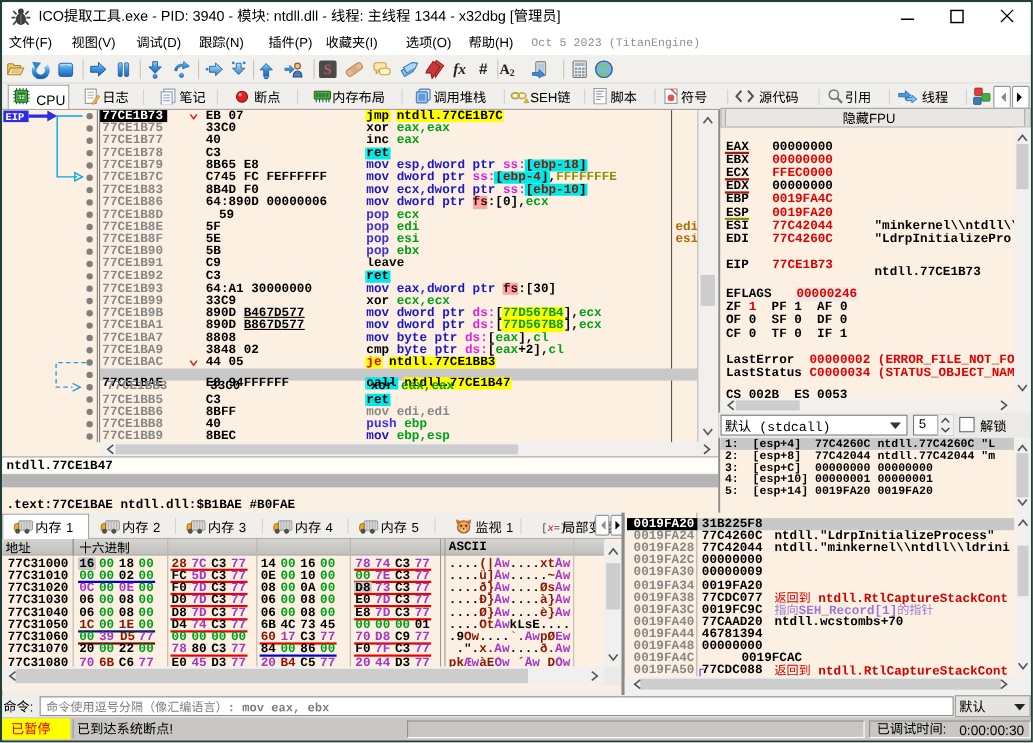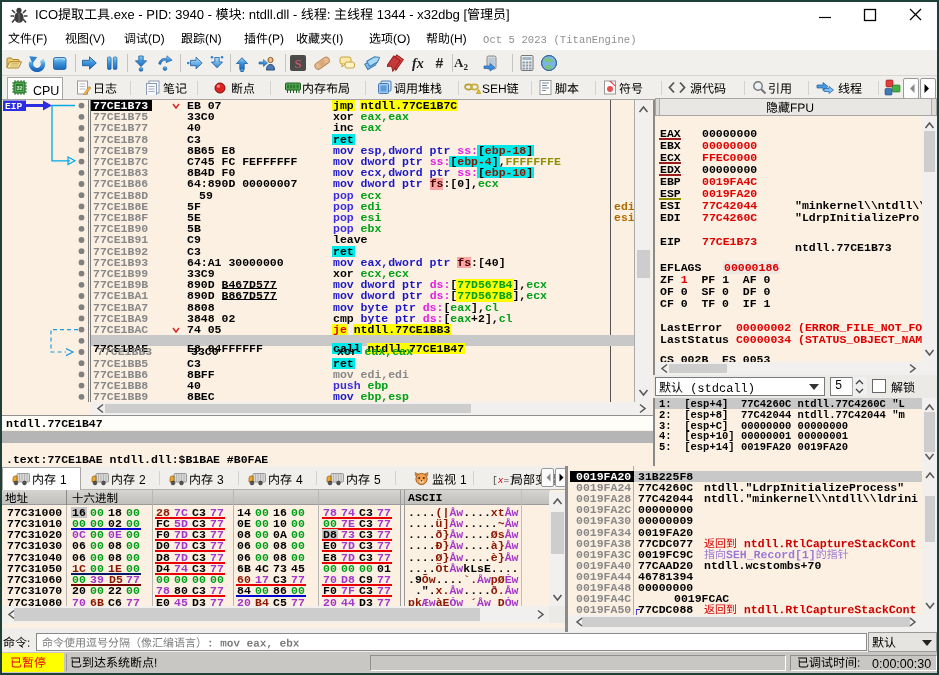--- a/index.html
+++ b/index.html
@@ -332,34 +332,34 @@
 <div class="a" style="left:634px;top:100px;width:1px;height:302px;background:#aaa"></div>
 <div class="a" style="left:91px;top:335.2px;width:543px;height:11px;background:#c8c8c8"></div>
 <div class="a" style="left:91px;top:100.0px;width:61px;height:11px;background:#000"></div>
 <div class="a dr mono" style="left:0;top:100.0px;width:653px;height:11.2px;overflow:hidden"><span style="left:93px;color:#fff">77CE1B73</span><span style="left:187px;color:#000">EB 07</span><span style="left:333px"><span class="hlY k">jmp</span> <span class="hlY k">ntdll.77CE1B7C</span></span></div>
 <div class="a dr mono" style="left:0;top:111px;width:522px;height:11.2px;overflow:hidden"><span style="left:93px;color:#888">77CE1B75</span><span style="left:187px;color:#000">33C0</span><span style="left:333px"><span class="k">xor </span><span class="g">eax,eax</span></span></div>
 <div class="a dr mono" style="left:0;top:122.4px;width:653px;height:11.2px;overflow:hidden"><span style="left:93px;color:#888">77CE1B77</span><span style="left:187px;color:#000">40</span><span style="left:333px"><span class="k">inc </span><span class="g">eax</span></span></div>
 <div class="a dr mono" style="left:0;top:133.6px;width:653px;height:11.2px;overflow:hidden"><span style="left:93px;color:#888">77CE1B78</span><span style="left:187px;color:#000">C3</span><span style="left:333px"><span class="hlC k">ret</span></span></div>
 <div class="a dr mono" style="left:0;top:144.8px;width:653px;height:11.2px;overflow:hidden"><span style="left:93px;color:#888">77CE1B79</span><span style="left:187px;color:#000">8B65 E8</span><span style="left:333px"><span class="n">mov esp,dword ptr </span><span class="mg">ss:</span><span class="hlC"><span class="k">[</span><span class="mr">ebp-18</span><span class="k">]</span></span></span></div>
 <div class="a dr mono" style="left:0;top:156.0px;width:653px;height:11.2px;overflow:hidden"><span style="left:93px;color:#888">77CE1B7C</span><span style="left:187px;color:#000">C745 FC FEFFFFFF</span><span style="left:333px"><span class="n">mov dword ptr </span><span class="mg">ss:</span><span class="hlC"><span class="k">[</span><span class="mr">ebp-4</span><span class="k">]</span></span><span class="k">,</span><span class="ol">FFFFFFFE</span></span></div>
 <div class="a dr mono" style="left:0;top:167.2px;width:653px;height:11.2px;overflow:hidden"><span style="left:93px;color:#888">77CE1B83</span><span style="left:187px;color:#000">8B4D F0</span><span style="left:333px"><span class="n">mov ecx,dword ptr </span><span class="mg">ss:</span><span class="hlC"><span class="k">[</span><span class="mr">ebp-10</span><span class="k">]</span></span></span></div>
-<div class="a dr mono" style="left:0;top:178.4px;width:653px;height:11.2px;overflow:hidden"><span style="left:93px;color:#888">77CE1B86</span><span style="left:187px;color:#000">64:890D 00000007</span><span style="left:333px"><span class="n">mov dword ptr </span><span class="fs">fs</span><span class="k">:[0],</span><span class="g">ecx</span></span></div>
+<div class="a dr mono" style="left:0;top:178.4px;width:653px;height:11.2px;overflow:hidden"><span style="left:93px;color:#888">77CE1B86</span><span style="left:187px;color:#000">64:890D 00000006</span><span style="left:333px"><span class="n">mov dword ptr </span><span class="fs">fs</span><span class="k">:[0],</span><span class="g">ecx</span></span></div>
 <div class="a dr mono" style="left:0;top:189.6px;width:653px;height:11.2px;overflow:hidden"><span style="left:93px;color:#888">77CE1B8D</span><span style="left:199px;color:#000">59</span><span style="left:333px"><span class="b">pop </span><span class="g">ecx</span></span></div>
 <div class="a dr mono" style="left:0;top:200.8px;width:653px;height:11.2px;overflow:hidden"><span style="left:93px;color:#888">77CE1B8E</span><span style="left:187px;color:#000">5F</span><span style="left:333px"><span class="b">pop </span><span class="g">edi</span></span><span class="cmt" style="left:614px;width:20px;overflow:hidden">edi:"Ldrp</span></div>
 <div class="a dr mono" style="left:0;top:212.0px;width:653px;height:11.2px;overflow:hidden"><span style="left:93px;color:#888">77CE1B8F</span><span style="left:187px;color:#000">5E</span><span style="left:333px"><span class="b">pop </span><span class="g">esi</span></span><span class="cmt" style="left:614px;width:20px;overflow:hidden">esi:"mink</span></div>
 <div class="a dr mono" style="left:0;top:223.2px;width:653px;height:11.2px;overflow:hidden"><span style="left:93px;color:#888">77CE1B90</span><span style="left:187px;color:#000">5B</span><span style="left:333px"><span class="b">pop </span><span class="g">ebx</span></span></div>
 <div class="a dr mono" style="left:0;top:234.4px;width:653px;height:11.2px;overflow:hidden"><span style="left:93px;color:#888">77CE1B91</span><span style="left:187px;color:#000">C9</span><span style="left:333px"><span class="k">leave</span></span></div>
 <div class="a dr mono" style="left:0;top:245.6px;width:653px;height:11.2px;overflow:hidden"><span style="left:93px;color:#888">77CE1B92</span><span style="left:187px;color:#000">C3</span><span style="left:333px"><span class="hlC k">ret</span></span></div>
-<div class="a dr mono" style="left:0;top:256.8px;width:653px;height:11.2px;overflow:hidden"><span style="left:93px;color:#888">77CE1B93</span><span style="left:187px;color:#000">64:A1 30000000</span><span style="left:333px"><span class="n">mov eax,dword ptr </span><span class="fs">fs</span><span class="k">:[40]</span></span></div>
+<div class="a dr mono" style="left:0;top:256.8px;width:653px;height:11.2px;overflow:hidden"><span style="left:93px;color:#888">77CE1B93</span><span style="left:187px;color:#000">64:A1 30000000</span><span style="left:333px"><span class="n">mov eax,dword ptr </span><span class="fs">fs</span><span class="k">:[30]</span></span></div>
 <div class="a dr mono" style="left:0;top:268.0px;width:653px;height:11.2px;overflow:hidden"><span style="left:93px;color:#888">77CE1B99</span><span style="left:187px;color:#000">33C9</span><span style="left:333px"><span class="k">xor </span><span class="g">ecx,ecx</span></span></div>
 <div class="a dr mono" style="left:0;top:279.2px;width:653px;height:11.2px;overflow:hidden"><span style="left:93px;color:#888">77CE1B9B</span><span style="left:187px;color:#000">890D <u class="bk">B467D577</u></span><span style="left:333px"><span class="n">mov dword ptr </span><span class="mg">ds:</span><span class="k">[</span><span class="hlY g">77D567B4</span><span class="k">],</span><span class="g">ecx</span></span></div>
 <div class="a dr mono" style="left:0;top:290.4px;width:653px;height:11.2px;overflow:hidden"><span style="left:93px;color:#888">77CE1BA1</span><span style="left:187px;color:#000">890D <u class="bk">B867D577</u></span><span style="left:333px"><span class="n">mov dword ptr </span><span class="mg">ds:</span><span class="k">[</span><span class="hlY g">77D567B8</span><span class="k">],</span><span class="g">ecx</span></span></div>
 <div class="a dr mono" style="left:0;top:301.6px;width:653px;height:11.2px;overflow:hidden"><span style="left:93px;color:#888">77CE1BA7</span><span style="left:187px;color:#000">8808</span><span style="left:333px"><span class="n">mov byte ptr </span><span class="mg">ds:</span><span class="k">[</span><span class="g">eax</span><span class="k">],</span><span class="g">cl</span></span></div>
 <div class="a dr mono" style="left:0;top:312.8px;width:653px;height:11.2px;overflow:hidden"><span style="left:93px;color:#888">77CE1BA9</span><span style="left:187px;color:#000">3848 02</span><span style="left:333px"><span class="k">cmp </span><span class="n">byte ptr </span><span class="mg">ds:</span><span class="k">[</span><span class="g">eax</span><span class="k">+2],</span><span class="g">cl</span></span></div>
-<div class="a dr mono" style="left:0;top:324.0px;width:653px;height:11.2px;overflow:hidden"><span style="left:93px;color:#888">77CE1BAC</span><span style="left:187px;color:#000">74 05</span><span style="left:333px"><span class="hlY rd">je</span> <span class="hlY k">ntdll.77CE1BB3</span></span></div>
+<div class="a dr mono" style="left:0;top:324.0px;width:653px;height:11.2px;overflow:hidden"><span style="left:93px;color:#888">77CE1BAC</span><span style="left:187px;color:#000">44 05</span><span style="left:333px"><span class="hlY rd">je</span> <span class="hlY k">ntdll.77CE1BB3</span></span></div>
 <div class="a dr mono" style="left:0;top:343px;width:604px;height:11.2px;overflow:hidden"><span style="left:93px;color:#000;font-weight:bold">77CE1BAE</span><span style="left:187px;color:#000">E8 94FFFFFF</span><span style="left:333px"><span class="hlC k">call</span> <span class="hlY k">ntdll.77CE1B47</span></span></div>
 <div class="a dr mono" style="left:4px;top:346.4px;width:605px;height:11.2px;overflow:hidden"><span style="left:93px;color:#888">77CE1BB3</span><span style="left:187px;color:#000">33C0</span><span style="left:333px"><span class="k">xor </span><span class="g">eax,eax</span></span></div>
 <div class="a dr mono" style="left:0;top:357.6px;width:653px;height:11.2px;overflow:hidden"><span style="left:93px;color:#888">77CE1BB5</span><span style="left:187px;color:#000">C3</span><span style="left:333px"><span class="hlC k">ret</span></span></div>
 <div class="a dr mono" style="left:0;top:368.8px;width:653px;height:11.2px;overflow:hidden"><span style="left:93px;color:#888">77CE1BB6</span><span style="left:187px;color:#000">8BFF</span><span style="left:333px"><span class="gy">mov edi,edi</span></span></div>
 <div class="a dr mono" style="left:0;top:380.0px;width:653px;height:11.2px;overflow:hidden"><span style="left:93px;color:#888">77CE1BB8</span><span style="left:187px;color:#000">40</span><span style="left:333px"><span class="b">push </span><span class="g">ebp</span></span></div>
 <div class="a dr mono" style="left:0;top:391.2px;width:653px;height:11.2px;overflow:hidden"><span style="left:93px;color:#888">77CE1BB9</span><span style="left:187px;color:#000">8BEC</span><span style="left:333px"><span class="n">mov </span><span class="g">ebp,esp</span></span></div>
 <svg class="a" style="left:172px;top:102.5px" width="8" height="7" viewBox="0 0 8 7">
     <path d="M1 1 L4 5 L7 1" fill="none" stroke="#d22" stroke-width="1.4"></path>
   </svg>
 <svg class="a" style="left:172px;top:326.5px" width="8" height="7" viewBox="0 0 8 7">
@@ -451,21 +451,21 @@
 <div class="a mono" style="left:660px;top:200px;color:#000">ESI</div>
 <div class="a mono rd" style="left:702px;top:200px">77C42044</div>
 <div class="a mono k" style="left:795px;top:200px;width:127px;overflow:hidden;white-space:pre">"minkernel\\ntdll\\</div>
 <div class="a mono" style="left:660px;top:212px;color:#000">EDI</div>
 <div class="a mono rd" style="left:702px;top:212px">77C4260C</div>
 <div class="a mono k" style="left:795px;top:212px;width:127px;overflow:hidden;white-space:pre">"LdrpInitializePro</div>
 <div class="a mono" style="left:660px;top:236px;color:#000">EIP</div>
 <div class="a mono rd" style="left:702px;top:236px">77CE1B73</div>
 <div class="a mono k" style="left:795px;top:242px;width:127px;overflow:hidden;white-space:pre">ntdll.77CE1B73</div>
 <div class="a mono k" style="left:660px;top:262px">EFLAGS</div>
-<div class="a mono rd" style="left:724px;top:262px;background:#ece9e4;box-shadow:0 0 0 1px #ece9e4">00000186</div>
+<div class="a mono rd" style="left:724px;top:262px;background:#ece9e4;box-shadow:0 0 0 1px #ece9e4">00000246</div>
 <div class="a mono k" style="left:660px;top:274px">ZF <span class="rd">1</span>  PF 1  AF 0</div>
 <div class="a mono k" style="left:660px;top:286px">OF 0  SF 0  DF 0</div>
 <div class="a mono k" style="left:660px;top:298px">CF 0  TF 0  IF 1</div>
 <div class="a mono k" style="left:660px;top:322px;width:262px;overflow:hidden">LastError  <span class="rd">00000002 (ERROR_FILE_NOT_FOUND)</span></div>
 <div class="a mono k" style="left:660px;top:334px;width:262px;overflow:hidden">LastStatus <span class="rd">C0000034 (STATUS_OBJECT_NAME_NOT_FOUND)</span></div>
 <div class="a" style="left:655px;top:352px;width:267px;height:10px;overflow:hidden">
     <div class="mono" style="position:absolute;left:5px;top:2px;color:#000">CS 002B  ES 0053</div>
   </div>
 <div class="a sb" style="left:922px;top:116px;width:15px;height:246px"></div>
 <svg class="a" style="left:922px;top:116px" width="15" height="246" viewBox="0 0 15 246">

